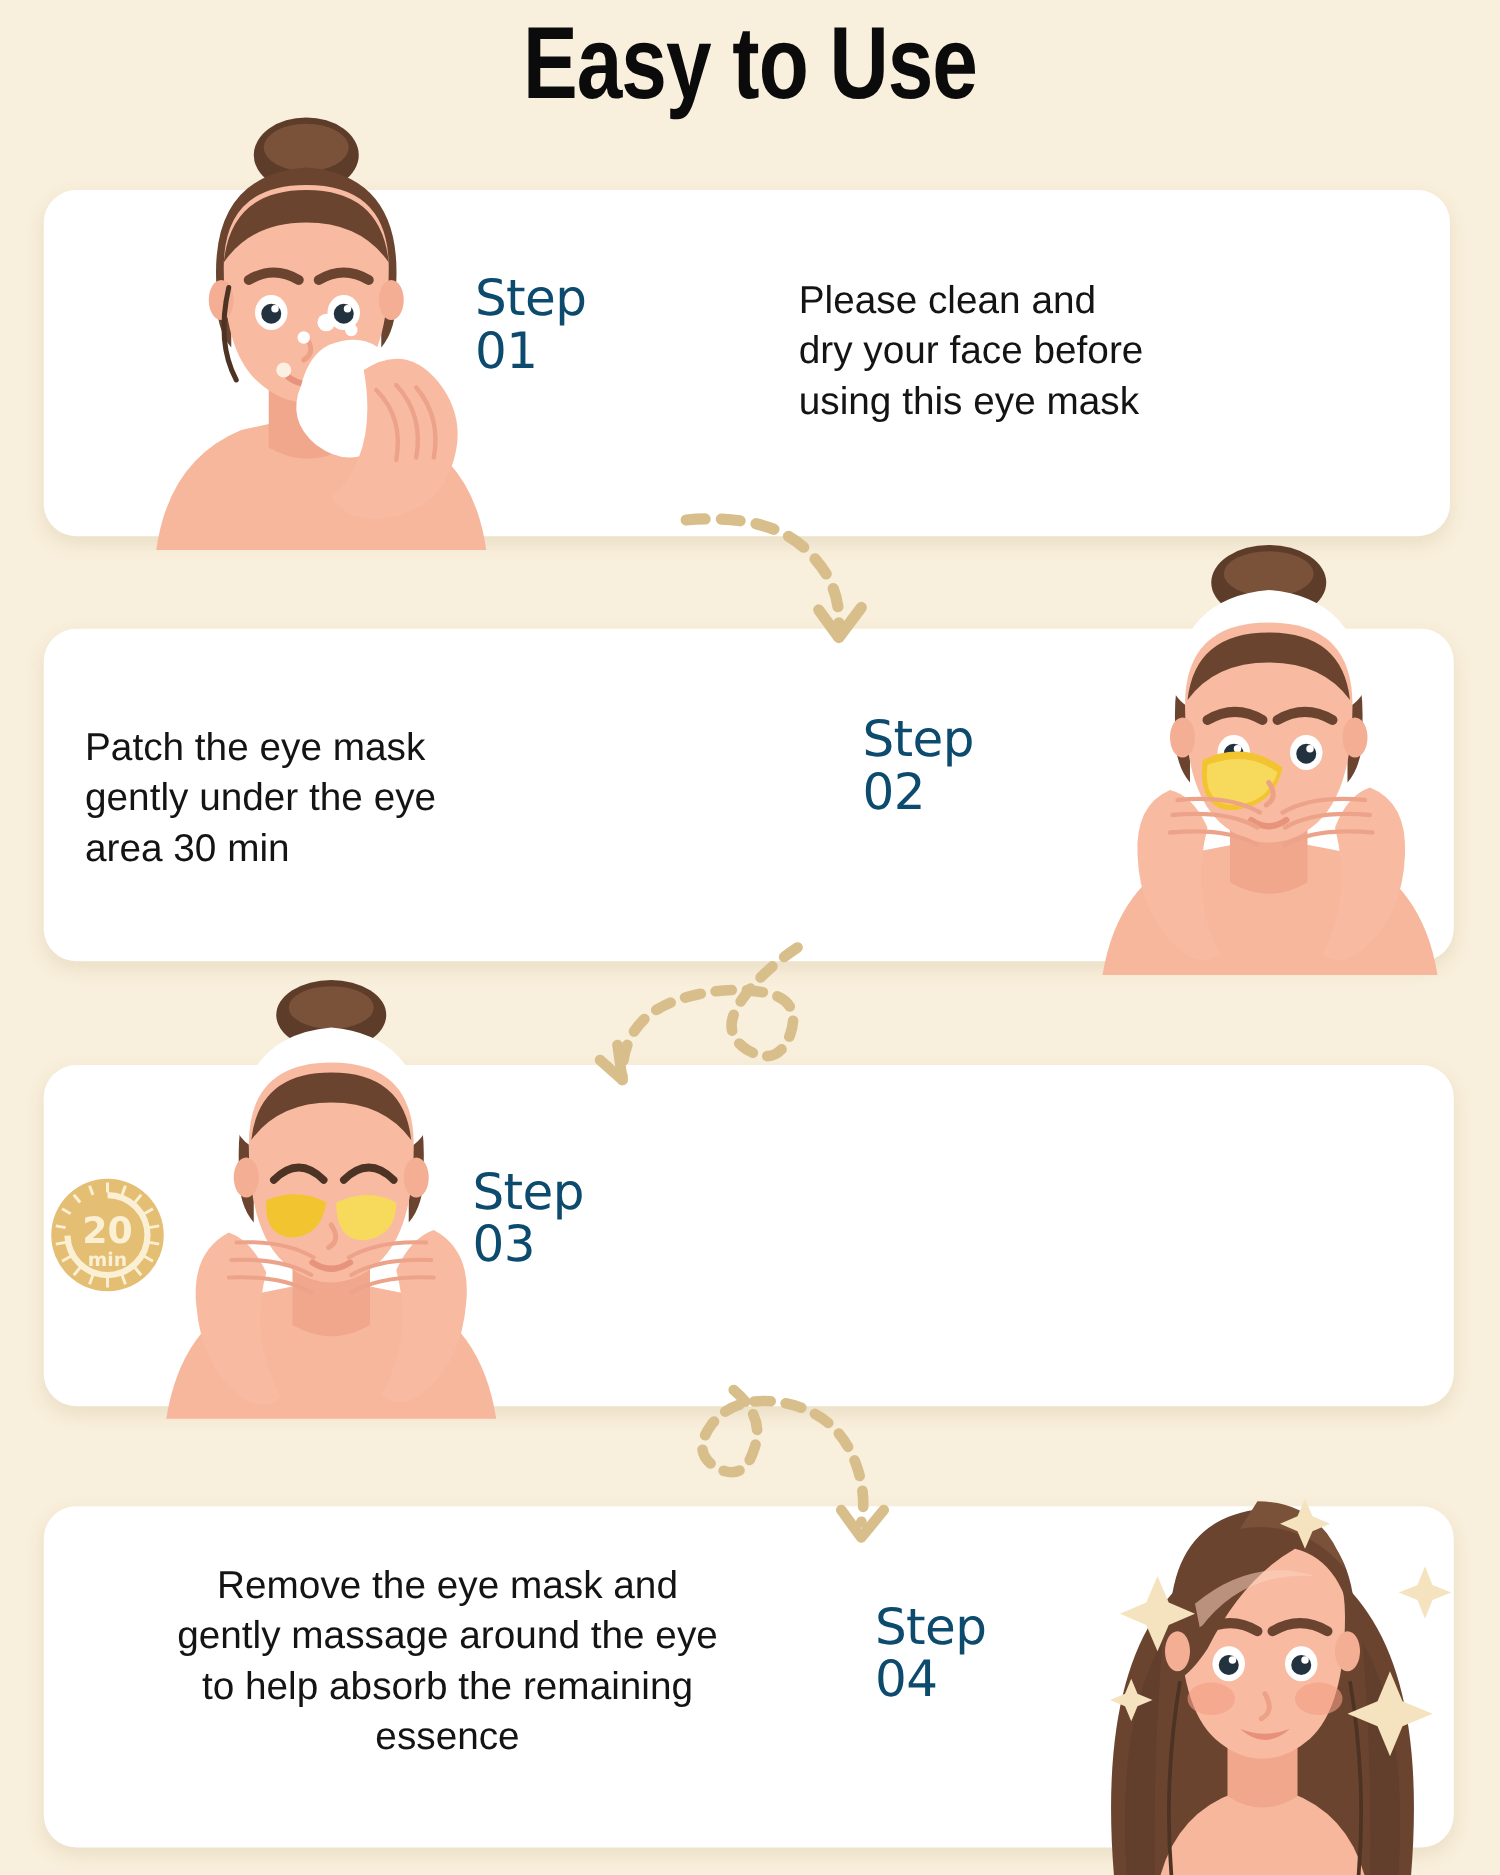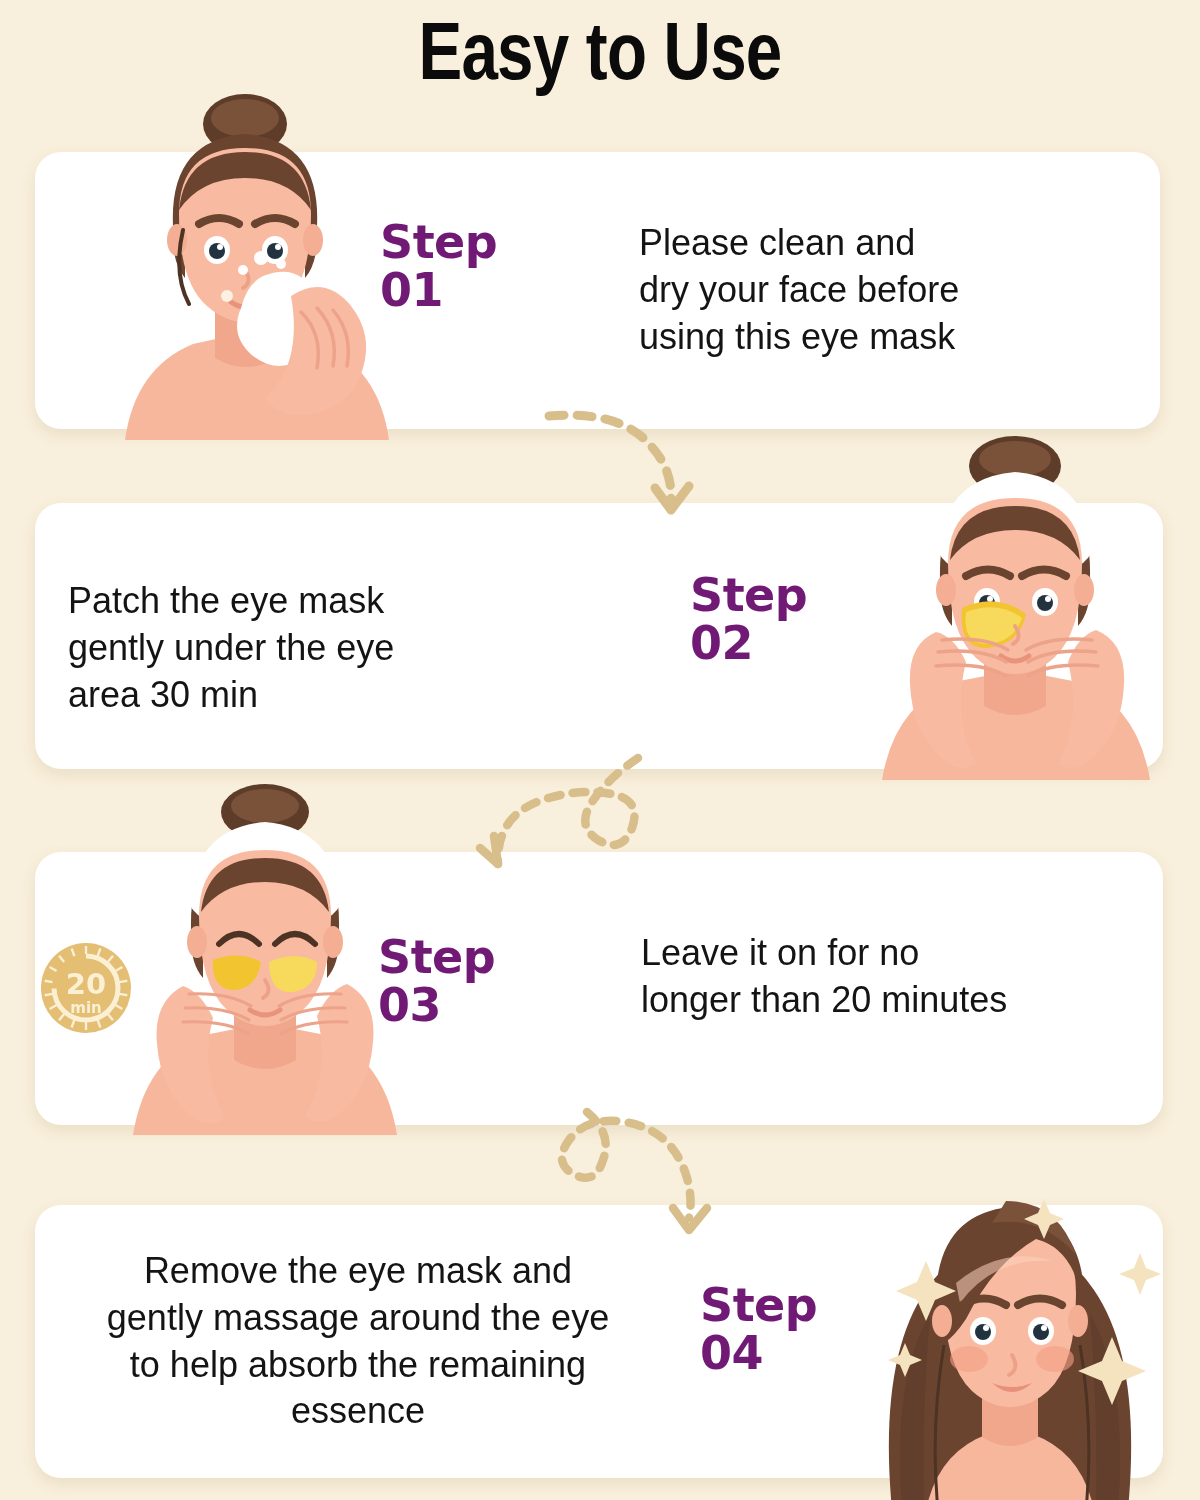--- a/index.html
+++ b/index.html
@@ -33,38 +33,38 @@
   }
   #card1{left:35px;top:152px;width:1125px;height:277px;}
   #card2{left:35px;top:503px;width:1128px;height:266px;}
   #card3{left:35px;top:852px;width:1128px;height:273px;}
   #card4{left:35px;top:1205px;width:1128px;height:273px;}
 
   
   .steplabel{
     position:absolute;
     font-family:"DejaVu Sans", sans-serif;
-    font-weight:bold;
-    color:#701a75;
-    font-size:46px;
+    font-weight:normal;
+    color:#0c4a6e;
+    font-size:40px;
     line-height:1.04;
     letter-spacing:-.5px;
     z-index:6;
     white-space:pre-line;
   }
   #step1{left:380px;top:219px;}
   #step2{left:690px;top:572px;}
   #step3{left:378px;top:934px;}
   #step4{left:700px;top:1282px;}
 
   
   .desc{
     position:absolute;
     color:#141414;
-    font-size:36px;
+    font-size:31px;
     line-height:1.30;
     white-space:pre-line;
     z-index:6;
   }
   #desc1{left:639px;top:220px;width:400px;}
   #desc2{left:68px;top:578px;width:420px;}
   #desc3{left:641px;top:930px;width:430px;}
   #desc4{left:68px;top:1248px;width:580px;text-align:center;}
 
   
@@ -290,22 +290,20 @@
 
       <path d="M232 194 q30 16 26 58 q-4 48 -34 72 q-18 14 -34 2 q26 -46 12 -100 q12 -26 30 -32z" fill="#F8BBA2"></path>
       <path d="M226 204 q-38 -2 -62 12" stroke="#EDA38A" stroke-width="3.2" fill="none" stroke-linecap="round"></path>
       <path d="M230 218 q-40 -2 -64 12" stroke="#EDA38A" stroke-width="3.2" fill="none" stroke-linecap="round"></path>
       <path d="M232 232 q-42 -2 -66 12" stroke="#EDA38A" stroke-width="3.2" fill="none" stroke-linecap="round"></path>
     </svg>
   </div>
 
   <div class="steplabel" id="step3">Step
 03</div>
-  <div class="desc" id="desc3">Leave it on for no
-longer than 20 minutes</div>
 
   <div class="arrow" id="arr3">
     <svg viewBox="0 0 185 135">
       <path d="M22 4 q26 22 16 48 q-8 26 -30 14 q-20 -12 -4 -34 q18 -24 56 -18
                q48 8 62 56 q6 22 2 40" stroke="#D8BE8B" stroke-width="8.5" fill="none" stroke-linecap="round" stroke-dasharray="13 12"></path>
       <path d="M108 100 l16 22 l18 -22" stroke="#D8BE8B" stroke-width="8.5" fill="none" stroke-linecap="round" stroke-linejoin="round"></path>
     </svg>
   </div>
 
   <div class="card" id="card4"></div>

